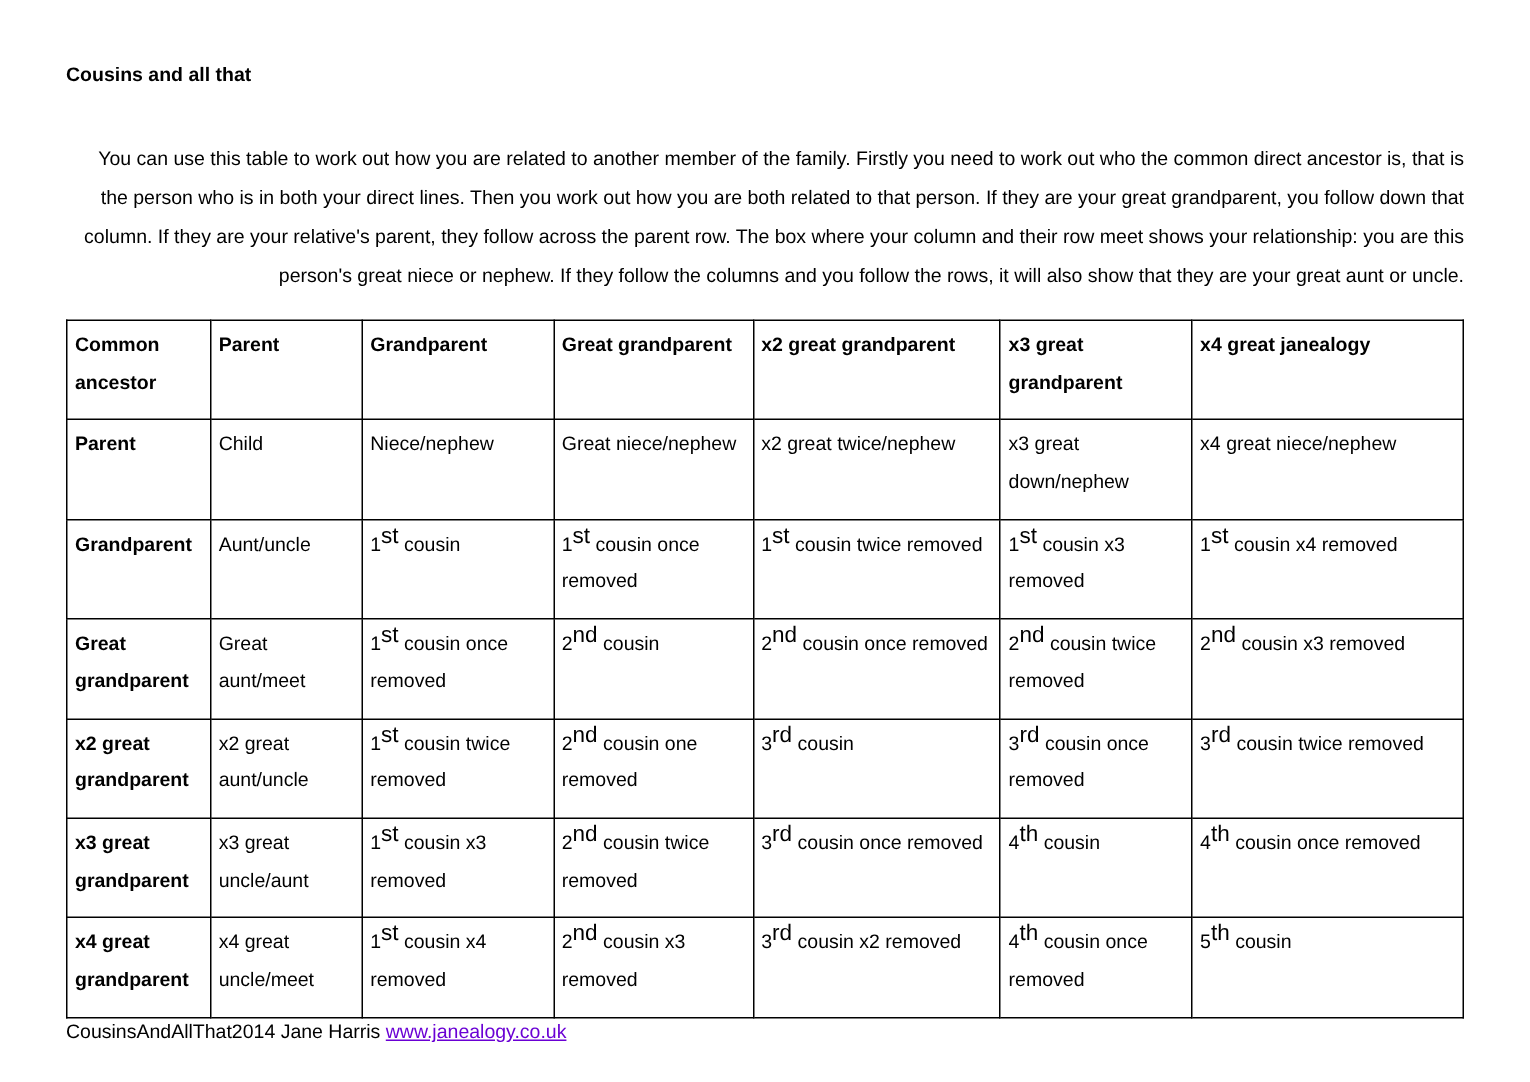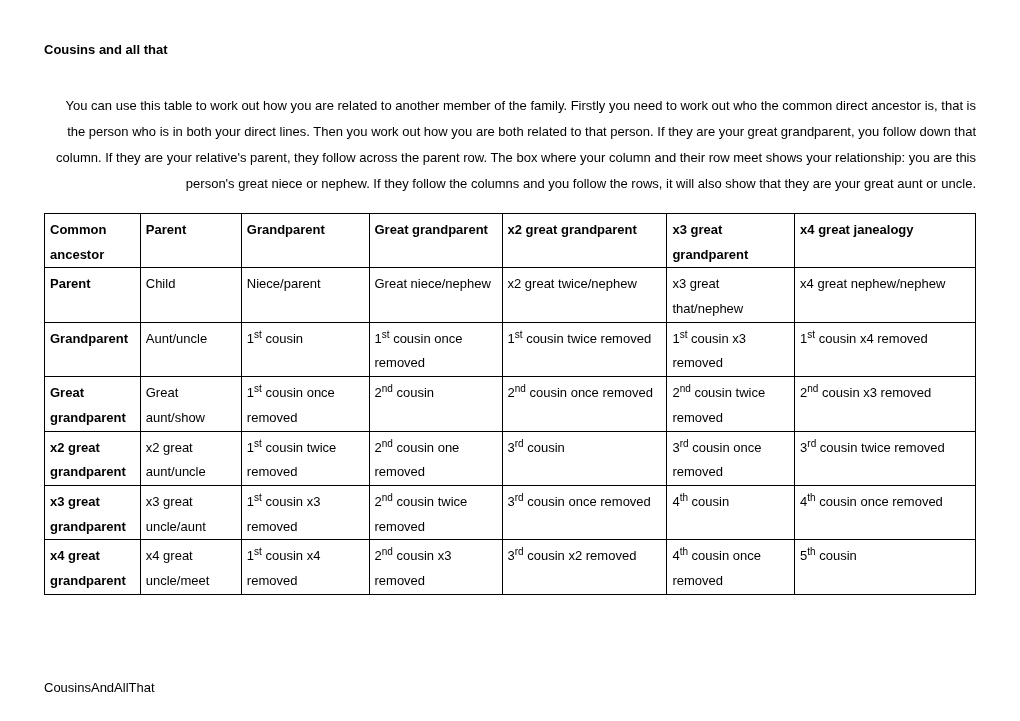--- a/index.html
+++ b/index.html
@@ -35,29 +35,29 @@
   }
   col.c0 { width: 90px; }
   col.c1 { width: 95px; }
   col.c2 { width: 120px; }
   col.c3 { width: 125px; }
   col.c4 { width: 155px; }
   col.c5 { width: 120px; }
   col.c6 { width: 170px; }
   th, td {
     border: 1px solid #000;
-    padding: 4px 5px 0 5px;
+    padding: 4px 5px 12px 5px;
     text-align: left;
     vertical-align: top;
     font-weight: normal;
     line-height: 1.9;
   }
   th { font-weight: bold; }
   td.rowhead { font-weight: bold; }
-  sup { font-size: 10px; line-height: 0; vertical-align: super; }
+  sup { font-size: 15px; line-height: 0; vertical-align: super; }
   .footer {
     position: absolute;
     left: 44px;
     right: 44px;
     bottom: 26px;
     display: flex;
     font-size: 13px;
   }
   .footer a { color: #6a00d4; text-decoration: underline; }
 </style>
@@ -86,38 +86,38 @@
       <th>Great grandparent</th>
       <th>x2 great grandparent</th>
       <th>x3 great grandparent</th>
       <th>x4 great janealogy</th>
     </tr>
   </thead>
   <tbody id="tbody">
       <tr>
         <td class="rowhead">Parent</td>
         <td>Child</td>
-        <td>Niece/parent</td>
+        <td>Niece/nephew</td>
         <td>Great niece/nephew</td>
         <td>x2 great twice/nephew</td>
-        <td>x3 great that/nephew</td>
-        <td>x4 great nephew/nephew</td>
+        <td>x3 great down/nephew</td>
+        <td>x4 great niece/nephew</td>
       </tr>
       <tr>
         <td class="rowhead">Grandparent</td>
         <td>Aunt/uncle</td>
         <td>1<sup>st</sup> cousin</td>
         <td>1<sup>st</sup> cousin once removed</td>
         <td>1<sup>st</sup> cousin twice removed</td>
         <td>1<sup>st</sup> cousin x3 removed</td>
         <td>1<sup>st</sup> cousin x4 removed</td>
       </tr>
       <tr>
         <td class="rowhead">Great grandparent</td>
-        <td>Great aunt/show</td>
+        <td>Great aunt/meet</td>
         <td>1<sup>st</sup> cousin once removed</td>
         <td>2<sup>nd</sup> cousin</td>
         <td>2<sup>nd</sup> cousin once removed</td>
         <td>2<sup>nd</sup> cousin twice removed</td>
         <td>2<sup>nd</sup> cousin x3 removed</td>
       </tr>
       <tr>
         <td class="rowhead">x2 great grandparent</td>
         <td>x2 great aunt/uncle</td>
         <td>1<sup>st</sup> cousin twice removed</td>
@@ -142,13 +142,16 @@
         <td>2<sup>nd</sup> cousin x3 removed</td>
         <td>3<sup>rd</sup> cousin x2 removed</td>
         <td>4<sup>th</sup> cousin once removed</td>
         <td>5<sup>th</sup> cousin</td>
       </tr>
     </tbody>
 </table>
 
 <div class="footer">
   <div>CousinsAndAllThat</div>
+  <div>
+    <span>2014  Jane Harris  </span><a href="#">www.janealogy.co.uk</a>
+  </div>
 </div>
 
 </body></html>

